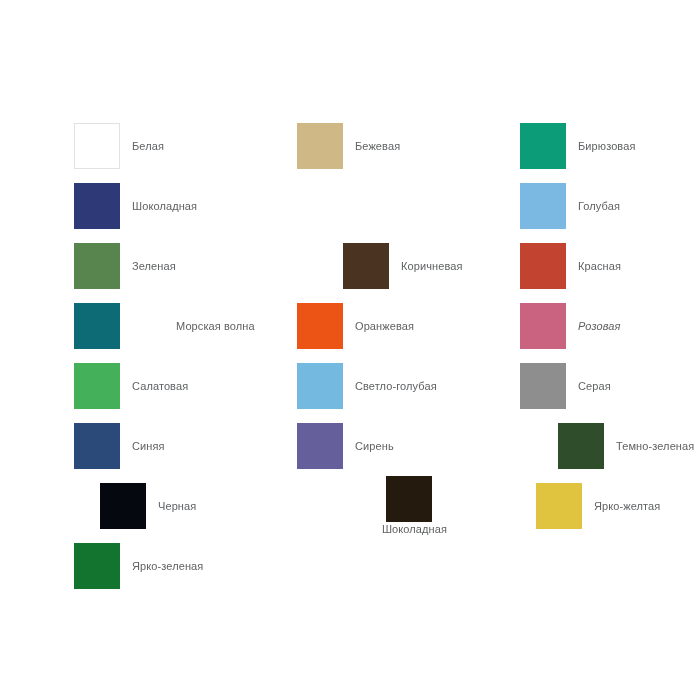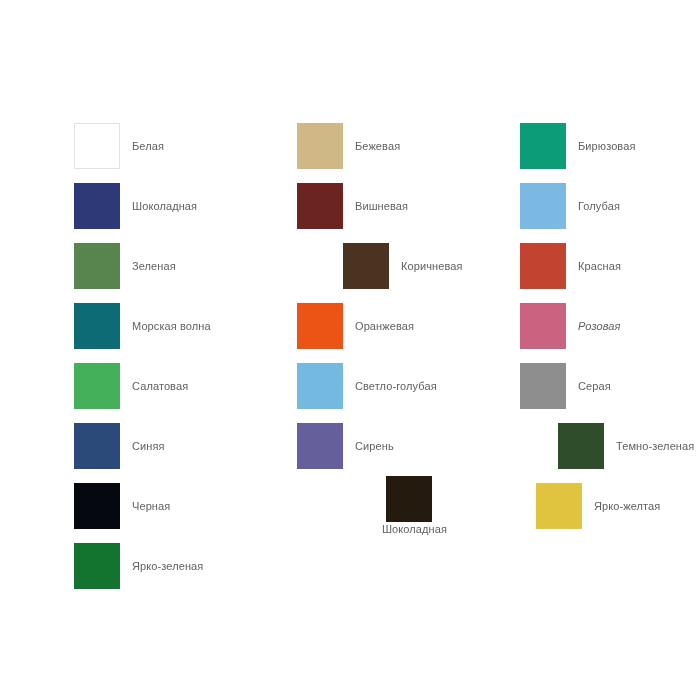--- a/index.html
+++ b/index.html
@@ -75,41 +75,37 @@
         <span class="swatch-label">Бежевая</span>
       </div>
       <div class="swatch-item" style="grid-area: 1 / 3;">
         <div class="swatch-chip" style="background: rgb(12, 157, 120);"></div>
         <span class="swatch-label">Бирюзовая</span>
       </div>
       <div class="swatch-item" style="grid-area: 2 / 1;">
         <div class="swatch-chip" style="background: rgb(46, 58, 120);"></div>
         <span class="swatch-label">Шоколадная</span>
       </div>
-      <div class="swatch-item" style="grid-area: 2 / 2;">
-        <div class="swatch-chip" style="background: rgb(107, 36, 32);"></div>
-        <span class="swatch-label">Вишневая</span>
-      </div>
       <div class="swatch-item" style="grid-area: 2 / 3;">
         <div class="swatch-chip" style="background: rgb(123, 185, 226);"></div>
         <span class="swatch-label">Голубая</span>
       </div>
       <div class="swatch-item" style="grid-area: 3 / 1;">
         <div class="swatch-chip" style="background: rgb(88, 133, 78);"></div>
         <span class="swatch-label">Зеленая</span>
       </div>
       <div class="swatch-item" style="grid-area: 3 / 2; padding-left: 46px;">
         <div class="swatch-chip" style="background: rgb(74, 51, 32);"></div>
         <span class="swatch-label">Коричневая</span>
       </div>
       <div class="swatch-item" style="grid-area: 3 / 3;">
         <div class="swatch-chip" style="background: rgb(194, 67, 48);"></div>
         <span class="swatch-label">Красная</span>
       </div>
-      <div class="swatch-item" style="grid-area: 4 / 1;">
+      <div class="swatch-item" style="grid-area: 4 / 1; gap: 44px;">
         <div class="swatch-chip" style="background: rgb(13, 107, 118);"></div>
         <span class="swatch-label">Морская волна</span>
       </div>
       <div class="swatch-item" style="grid-area: 4 / 2;">
         <div class="swatch-chip" style="background: rgb(236, 84, 21);"></div>
         <span class="swatch-label">Оранжевая</span>
       </div>
       <div class="swatch-item" style="grid-area: 4 / 3; font-style: italic;">
         <div class="swatch-chip" style="background: rgb(201, 99, 127);"></div>
         <span class="swatch-label">Розовая</span>
@@ -131,21 +127,21 @@
         <span class="swatch-label">Синяя</span>
       </div>
       <div class="swatch-item" style="grid-area: 6 / 2;">
         <div class="swatch-chip" style="background: rgb(101, 95, 155);"></div>
         <span class="swatch-label">Сирень</span>
       </div>
       <div class="swatch-item" style="grid-area: 6 / 3; margin-left: 38px;">
         <div class="swatch-chip" style="background: rgb(47, 77, 42);"></div>
         <span class="swatch-label">Темно-зеленая</span>
       </div>
-      <div class="swatch-item" style="grid-area: 7 / 1;">
+      <div class="swatch-item" style="grid-area: 7 / 1; margin-left: 26px;">
         <div class="swatch-chip" style="background: rgb(6, 8, 15);"></div>
         <span class="swatch-label">Черная</span>
       </div>
       <div class="swatch-item" style="grid-area: 7 / 2; flex-direction: column;">
         <div class="swatch-chip" style="background: rgb(36, 26, 13);"></div>
         <span class="swatch-label">Шоколадная</span>
       </div>
       <div class="swatch-item" style="grid-area: 7 / 3; padding-left: 16px;">
         <div class="swatch-chip" style="background: rgb(224, 196, 64);"></div>
         <span class="swatch-label">Ярко-желтая</span>

